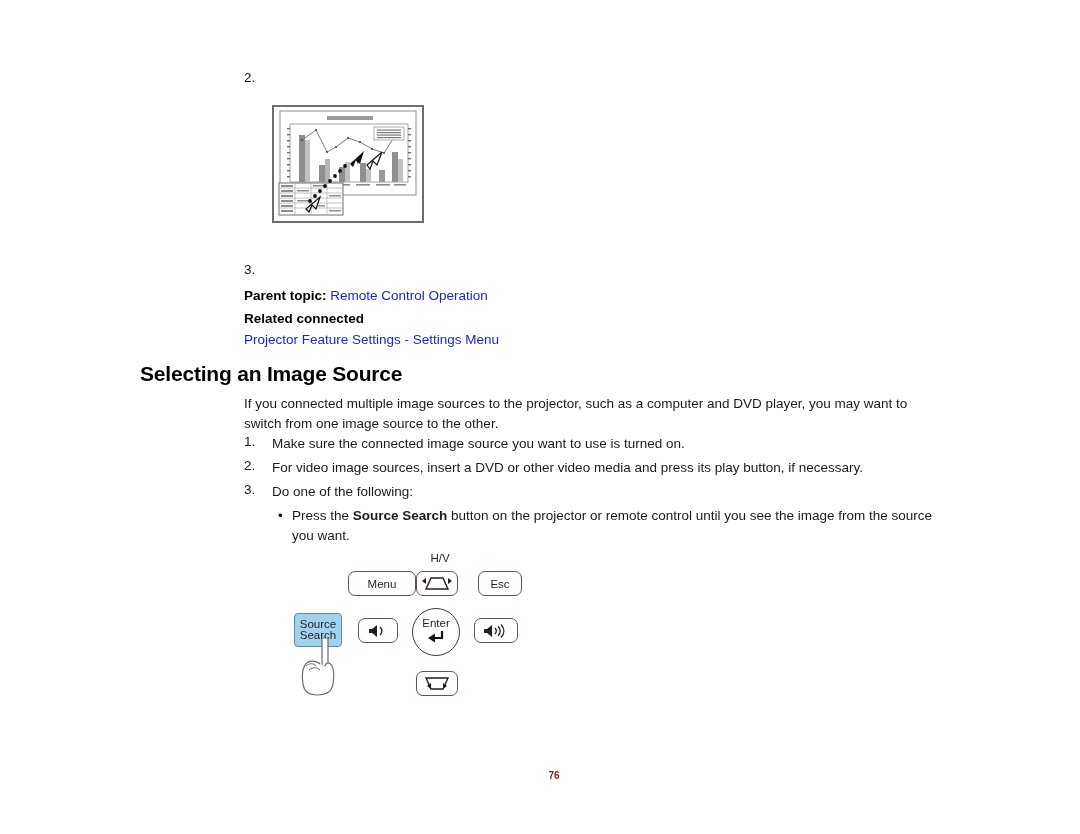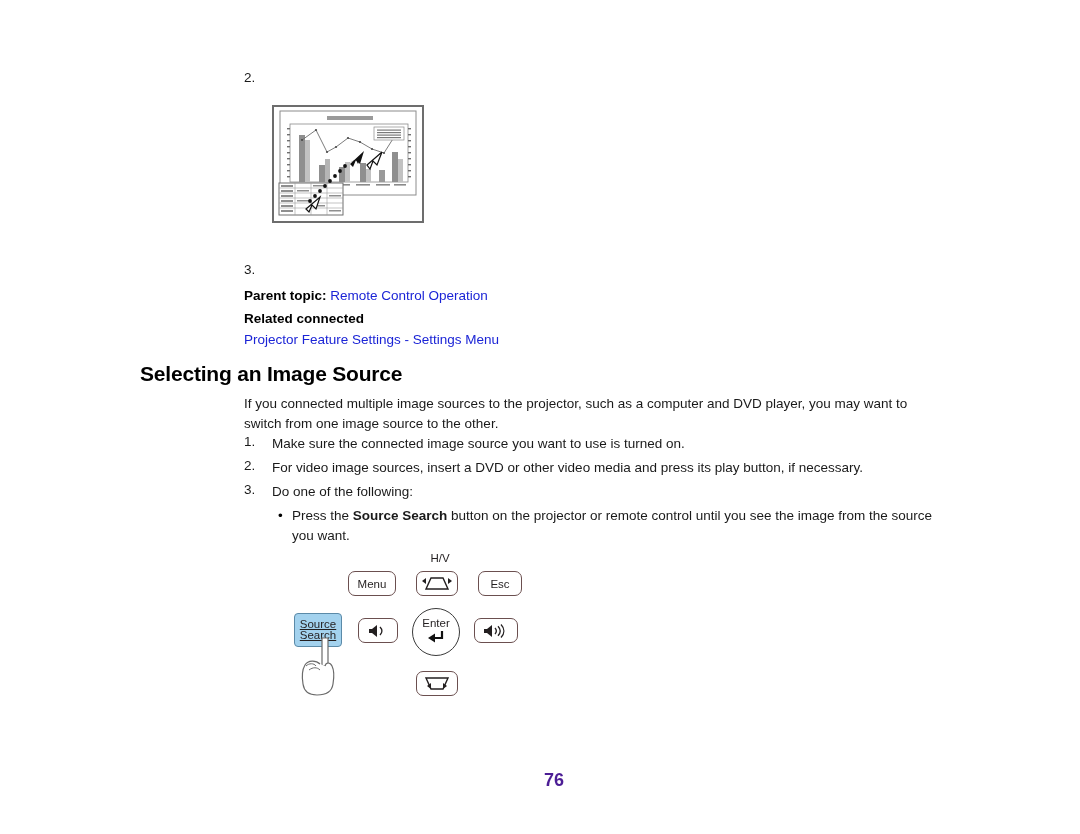--- a/index.html
+++ b/index.html
@@ -77,23 +77,23 @@
     font-size: 13.5px;
   }
 
   
   .page-number {
     position: absolute;
     left: 0;
     right: 0;
     top: 770px;
     text-align: center;
-    font-size: 18px;
+    font-size: 10px;
     font-weight: bold;
-    color: #4c1d95;
+    color: #7f1d1d;
     padding-left: 28px;
   }
 
   
   .screen-figure {
     position: absolute;
     left: 272px;
     top: 105px;
     width: 152px;
     height: 118px;
@@ -120,21 +120,20 @@
     justify-content: center;
     font-size: 11.5px;
     color: #231f20;
   }
   .btn.rounded { border-radius: 7px; }
   .btn.circle  { border-radius: 50%; border-color: #3a3a3a; }
   .btn.highlight {
     background: #a3d2ee;
     border-color: #5b8aa8;
     border-radius: 4px;
-    text-decoration: underline;
   }
   .hv-label {
     position: absolute;
     font-size: 11.5px;
     color: #231f20;
     text-align: center;
   }
   .src-text {
     font-size: 11.5px;
     line-height: 1.0;
@@ -315,21 +314,21 @@
     <span class="bullet-marker">•</span>
     <span class="list-body">
       <span>Press the </span><span class="bold">Source Search</span><span> button on the projector or remote control until you see the image from the source you want.</span>
     </span>
   </div>
 
   <div class="panel">
 
     <div class="hv-label" style="left:140px; top:4px; width:40px;">H/V</div>
 
-    <div class="btn rounded" style="left:68px; top:23px; width:48px; height:25px;">
+    <div class="btn rounded" style="left:68px; top:23px; width:68px; height:25px;">
       <span>Menu</span>
     </div>
 
     <div class="btn rounded" style="left:136px; top:23px; width:42px; height:25px;">
       <svg width="32" height="17" viewBox="0 0 32 17">
         <polygon points="10,3 22,3 27,14 5,14" fill="none" stroke="#231f20" stroke-width="1.4"></polygon>
         <polygon points="5,3 1,6 5,9" fill="#231f20"></polygon>
         <polygon points="27,3 31,6 27,9" fill="#231f20"></polygon>
       </svg>
     </div>

